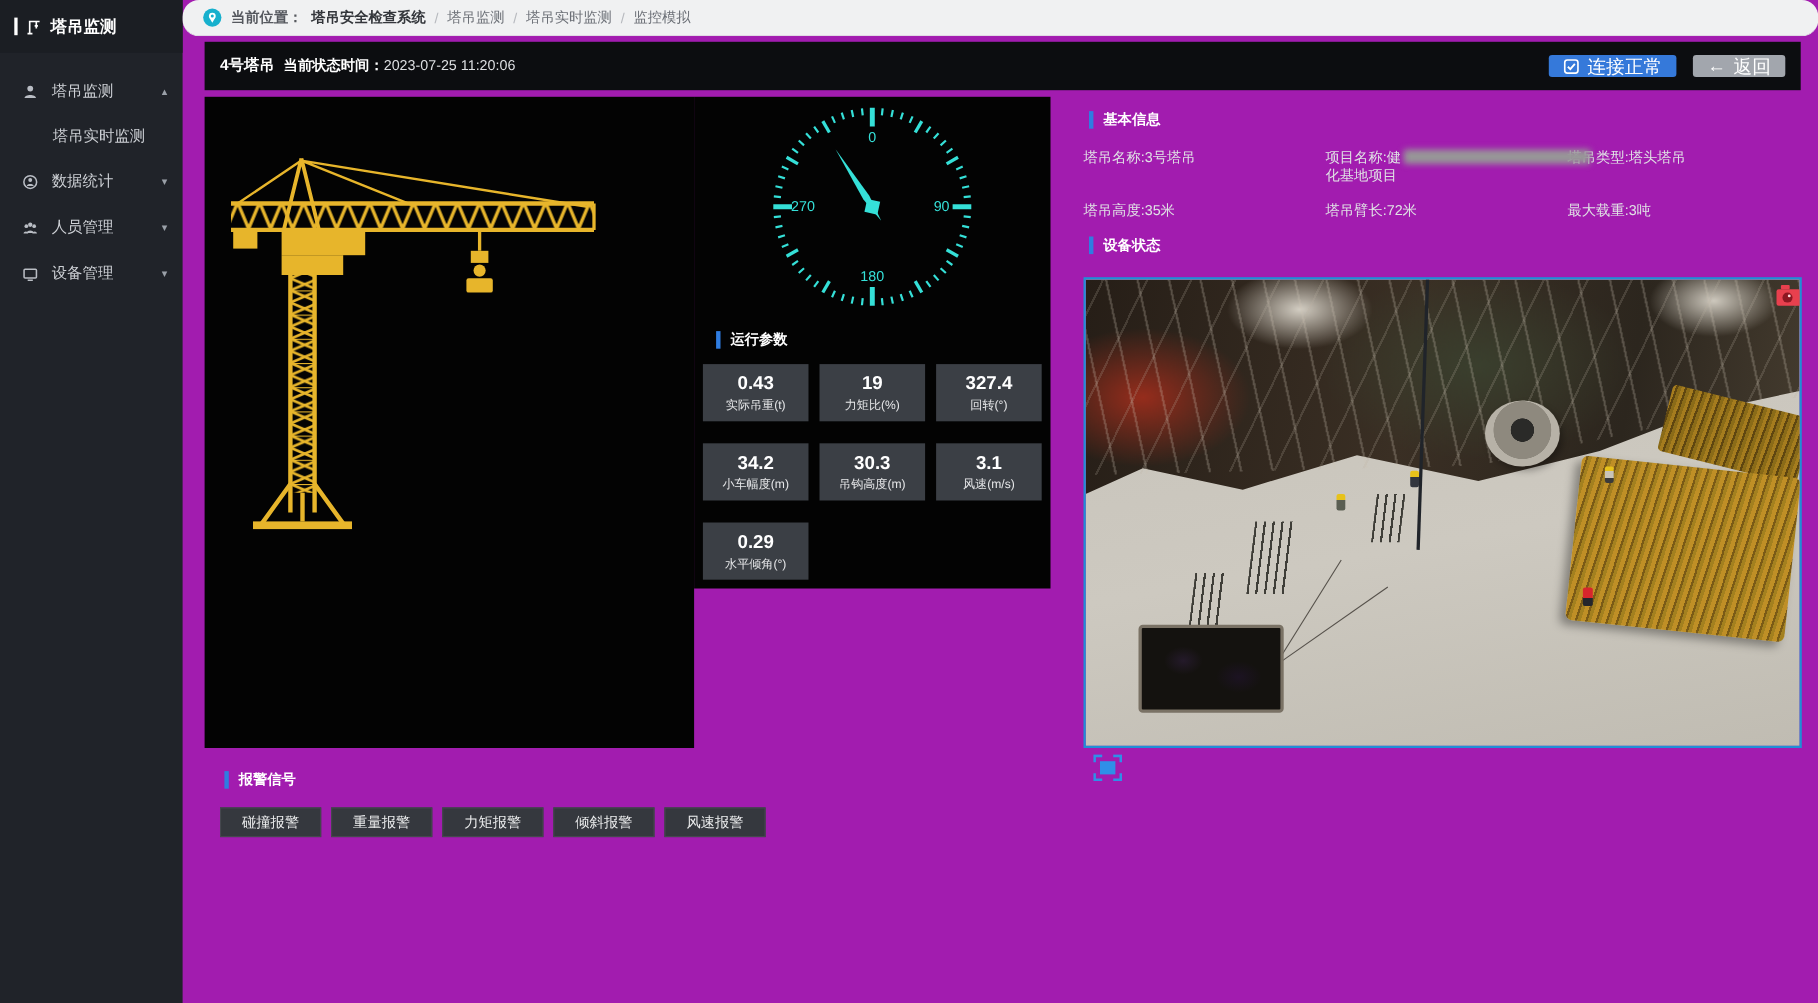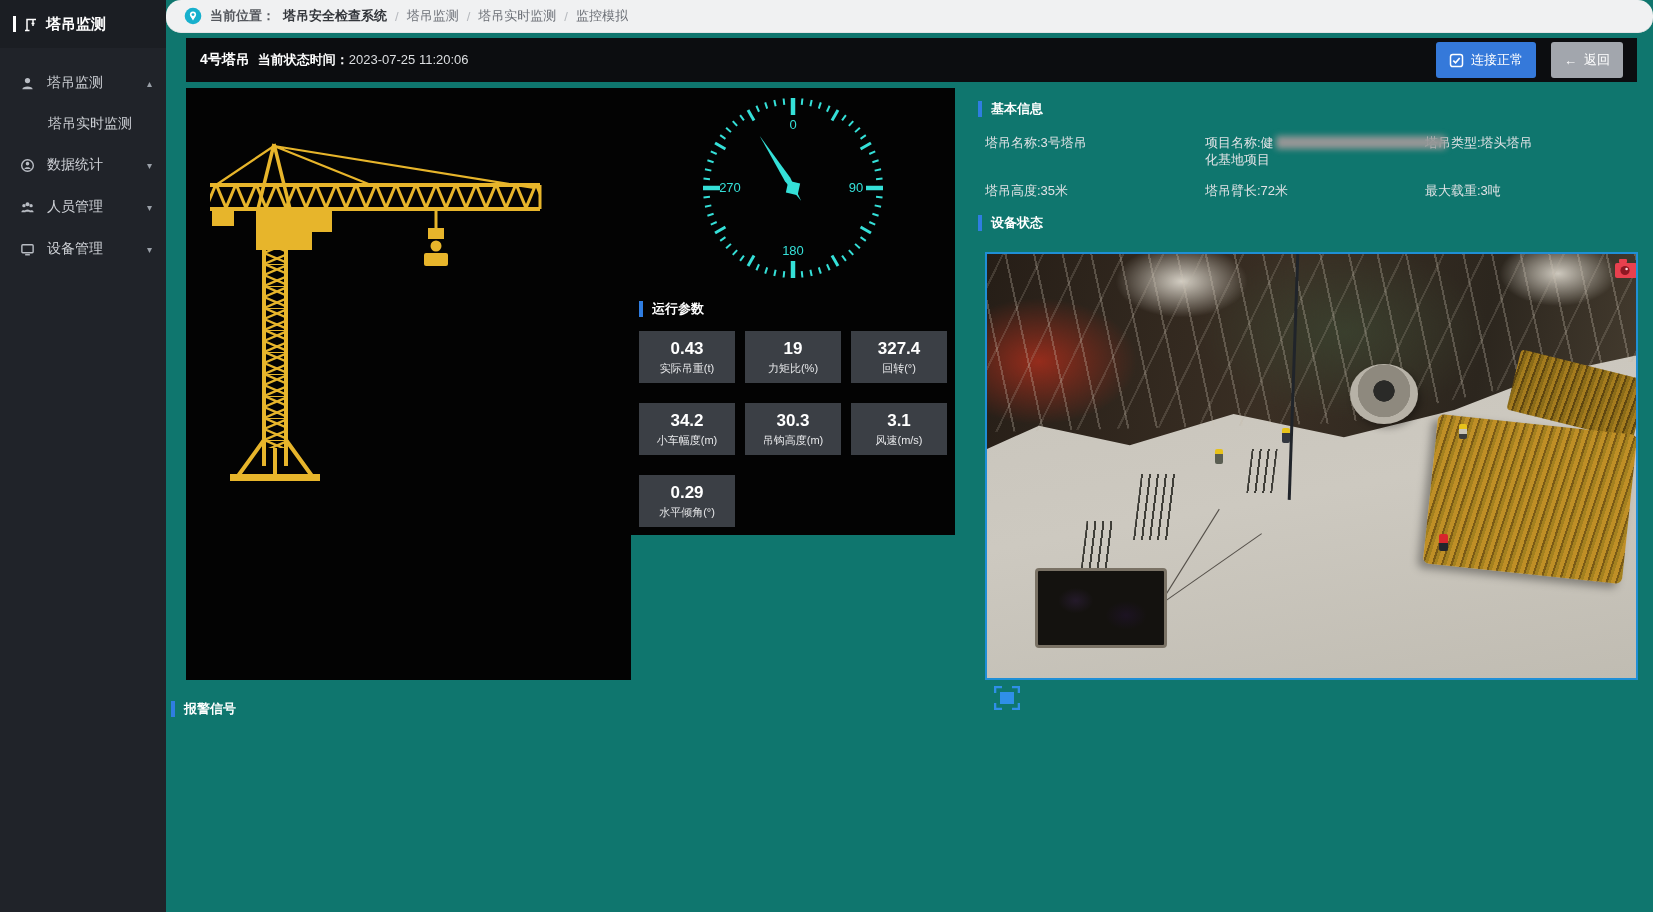--- a/index.html
+++ b/index.html
@@ -1,18 +1,18 @@
 <!DOCTYPE html>
 <html><head>
 <meta charset="utf-8">
 <style>
   * { margin:0; padding:0; box-sizing:border-box; }
   html,body { width:1653px; height:912px; overflow:hidden;
     font-family:"Liberation Sans","DejaVu Sans",sans-serif; background:#17191d; }
-  .page { position:relative; width:1653px; height:912px; background:#0f766e; }
+  .page { position:relative; width:1653px; height:912px; background:#a21caf; }
 
   
   .sidebar { position:absolute; left:0; top:0; width:166px; height:912px; background:#202329; }
   .logo-row { height:48px; display:flex; align-items:center; padding-left:13px; gap:7px;
     background:#1b1e23; color:#fff; font-size:15px; font-weight:bold; }
   .logo-bar { width:3px; height:16px; background:#fff; }
   .menu { padding-top:14px; }
   .menu-item { height:42px; display:flex; align-items:center; padding:0 14px 0 20px; gap:11px;
     color:#cdd0d5; font-size:14px; cursor:pointer; }
   .menu-item.child { padding-left:48px; height:40px; }
@@ -28,31 +28,31 @@
   .bc-sep { color:#b6b9be; }
   .bc-item { color:#6b6f76; cursor:pointer; }
 
   
   .header-bar { position:absolute; left:186px; top:38px; width:1451px; height:44px; background:#0c0d10;
     display:flex; align-items:center; padding:0 14px; gap:8px; }
   .crane-name { color:#fff; font-weight:bold; font-size:14px; }
   .status-time { font-size:13px; color:#dcdee1; }
   .status-time b { color:#fff; font-weight:bold; }
   .header-actions { margin-left:auto; display:flex; gap:15px; }
-  .btn { height:36px; display:flex; align-items:center; gap:7px; padding:0 13px;
-    border:none; border-radius:3px; font-size:13px; color:#fff; cursor:pointer;
+  .btn { height:20px; display:flex; align-items:center; gap:7px; padding:0 13px;
+    border:none; border-radius:3px; font-size:17px; color:#fff; cursor:pointer;
     font-family:inherit; }
   .btn-connect { background:#3579da; }
   .btn-back { background:#a2a6ad; }
 
   
   .crane-panel { position:absolute; left:186px; top:88px; width:445px; height:592px; background:#030303; }
   .gauge-panel { position:absolute; left:631px; top:88px; width:324px; height:447px; background:#030303; }
 
-  .section-title { display:flex; align-items:center; gap:9px; color:#fff; font-size:13px; font-weight:bold; }
+  .section-title { display:flex; align-items:center; gap:9px; color:#fff; font-size:13px; font-weight:bold;margin-left:12px; }
   .section-title .bar { width:4px; height:16px; background:#2f7de1; flex:0 0 4px; }
 
   .params-title { position:absolute; left:8px; top:212px; }
   .tiles { position:absolute; left:8px; top:243px; width:312px; display:flex; flex-wrap:wrap;
     gap:20px 10px; }
   .tile { width:96px; height:52px; background:#3b3f45; display:flex; flex-direction:column;
     align-items:center; justify-content:center; gap:2px; }
   .tile-value { color:#fff; font-size:17px; font-weight:bold; }
   .tile-label { color:#e6e7e9; font-size:11px; }
 
@@ -114,21 +114,21 @@
                #14120f; }
   .v-rope { position:absolute; width:1px; height:120px; background:#55504a; }
   .v-rope.r1 { left:200px; top:58%; transform:rotate(32deg); }
   .v-rope.r2 { left:225px; top:60%; transform:rotate(55deg); }
   .camera-icon { position:absolute; right:-4px; top:4px; }
 
   .fullscreen-btn { position:absolute; left:994px; top:686px; width:26px; height:24px;
     background:transparent; border:none; cursor:pointer; padding:0; }
 
   
-  .alarm-title { position:absolute; left:171px; top:700px; }
+  .alarm-title { position:absolute; left:192px; top:700px; }
   .alarm-row { position:absolute; left:200px; top:734px; display:flex; gap:9px; }
   .alarm-btn { width:92px; height:27px; background:#35383e; border:1px solid #45484e;
     color:#ecedee; font-size:13px; display:flex; align-items:center; justify-content:center;
     cursor:pointer; font-family:inherit; }
 
   .gauge-svg { display:block; }
 </style>
 </head>
 <body>
 
@@ -434,14 +434,21 @@
     <svg width="26" height="24" viewBox="0 0 26 24">
         <path d="M1 7 V1 H8 M18 1 H25 V7 M25 17 V23 H18 M8 23 H1 V17" fill="none" stroke="#2f8fe8" stroke-width="2.6"></path>
         <rect x="6" y="6" width="14" height="12" fill="#2f8fe8"></rect>
       </svg>
   </button>
 
   <div class="section-title alarm-title">
     <span class="bar"></span>
     <span>报警信号</span>
   </div>
+  <div class="alarm-row">
+    <button class="alarm-btn">碰撞报警</button>
+    <button class="alarm-btn">重量报警</button>
+    <button class="alarm-btn">力矩报警</button>
+    <button class="alarm-btn">倾斜报警</button>
+    <button class="alarm-btn">风速报警</button>
+  </div>
 
 </div>
 
 </body></html>

